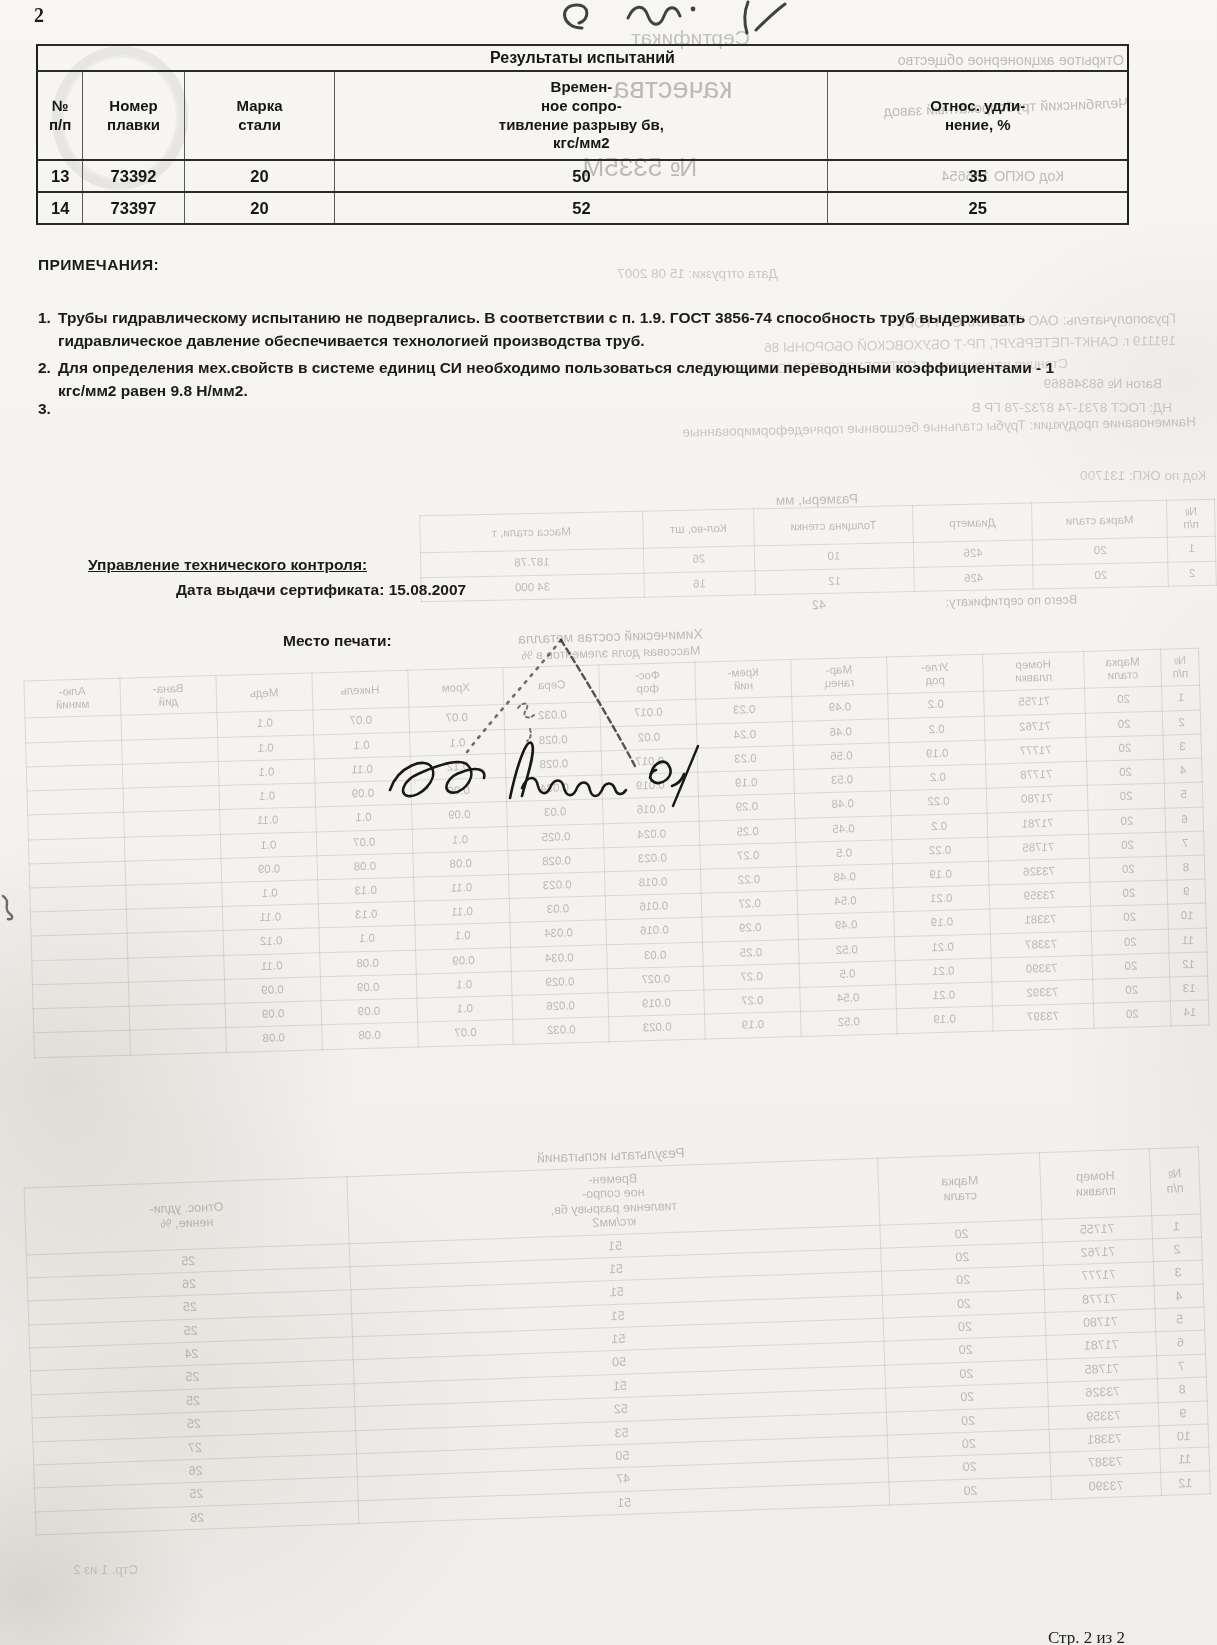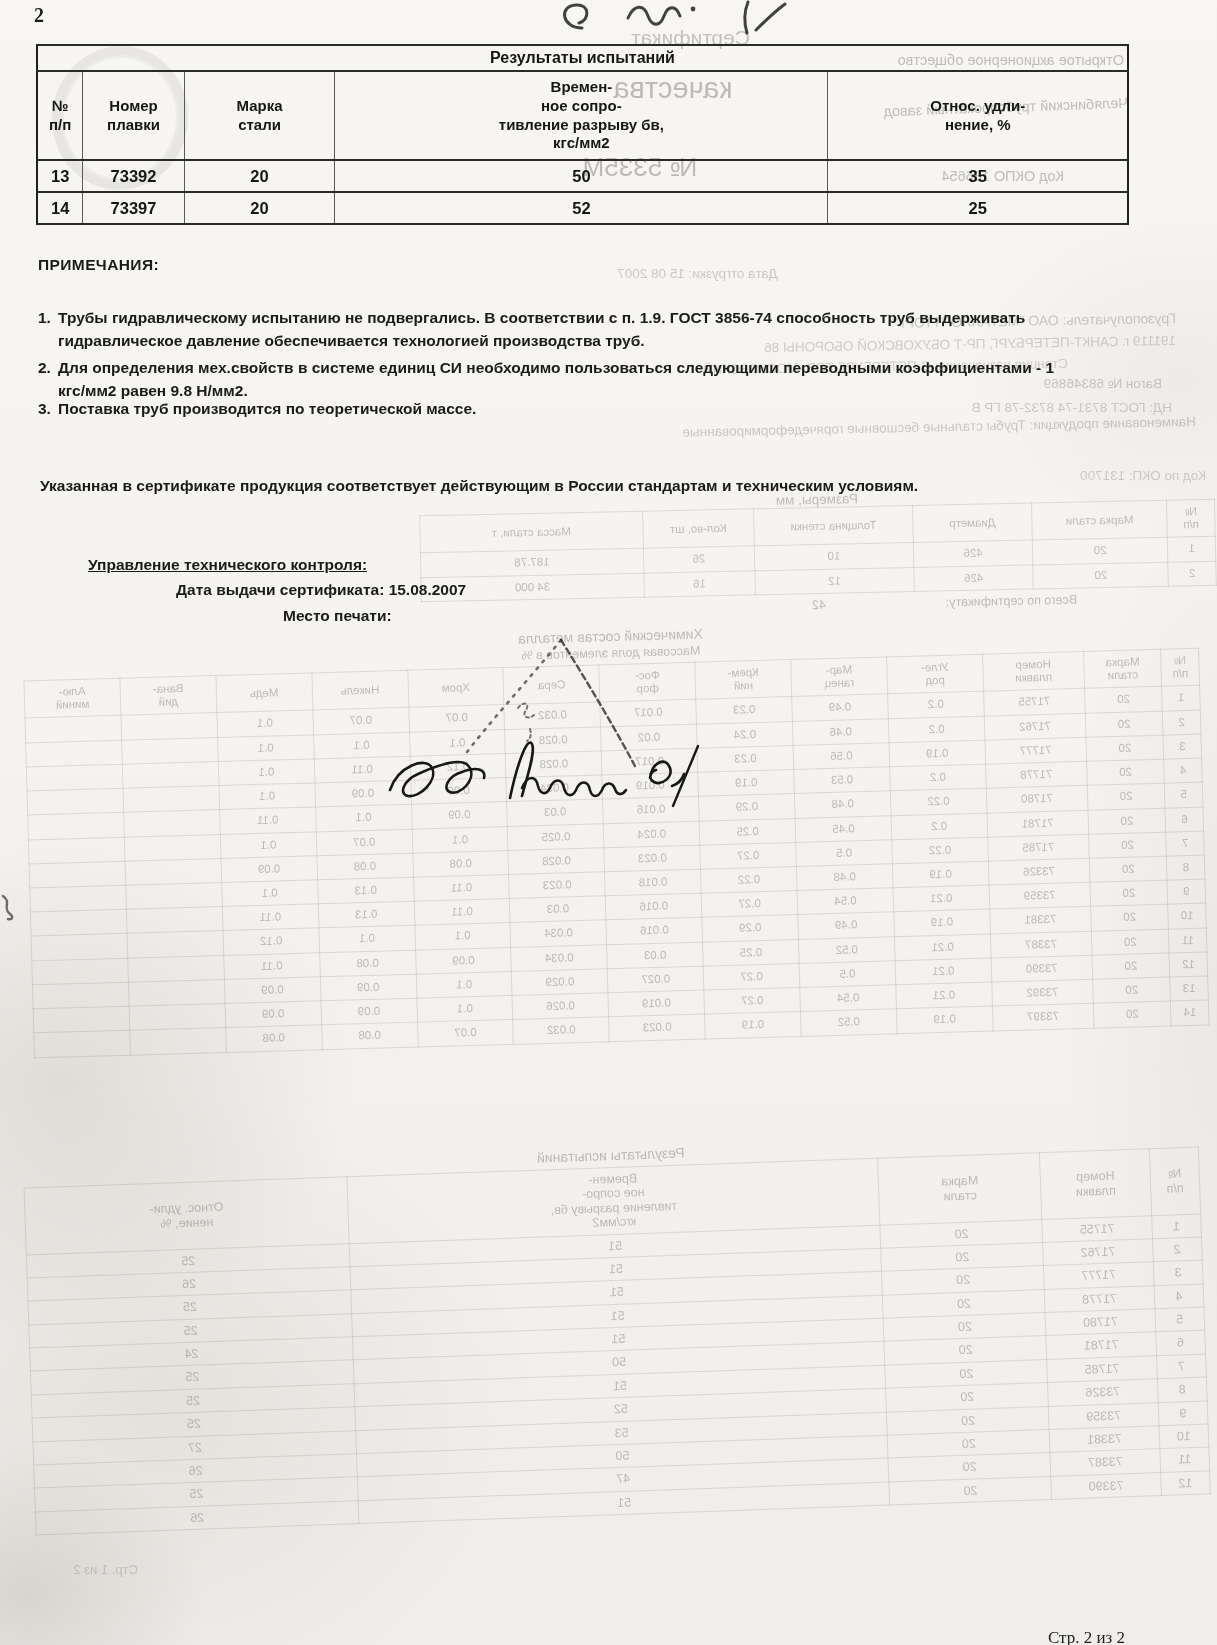--- a/index.html
+++ b/index.html
@@ -570,28 +570,26 @@
       <span class="ntext">Трубы гидравлическому испытанию не подвергались. В соответствии с п. 1.9. ГОСТ 3856-74 способность труб выдерживать
 гидравлическое давление обеспечивается технологией производства труб.</span>
     </div>
     <div class="abs note" style="left:38px;top:356px;width:1055px;">
       <span class="nmark">2.</span>
       <span class="ntext">Для определения мех.свойств в системе единиц СИ необходимо пользоваться следующими переводными коэффициентами - 1
 кгс/мм2 равен 9.8 Н/мм2.</span>
     </div>
     <div class="abs note" style="left:38px;top:397px;width:1055px;">
       <span class="nmark">3.</span>
-      <span class="ntext">Поставка труб производится по теоретической массе.</span>
     </div>
 
-    <div class="abs stmt" style="left:40px;top:477px;width:1100px;">Указанная в сертификате продукция соответствует действующим в России стандартам и техническим условиям.</div>
 
     <div class="abs signoff" style="left:88px;top:556px;text-decoration:underline;">Управление технического контроля:</div>
     <div class="abs signoff" style="left:176px;top:581px;font-weight:600;text-align:center;">Дата выдачи сертификата: 15.08.2007</div>
-    <div class="abs signoff" style="left:283px;top:607px;font-weight:600;">Место печати:</div>
+    <div class="abs signoff" style="left:283px;top:632px;font-weight:600;">Место печати:</div>
 
     <svg class="abs" style="left:368px;top:628px;" width="340" height="185" viewBox="0 0 340 185">
       <g fill="none" stroke-linecap="round">
         <path d="M193,12 C162,50 120,96 96,128" stroke="#333" stroke-width="2.6" stroke-dasharray="2 7" opacity="0.7"></path>
         <path d="M193,12 C220,55 248,102 268,140" stroke="#2b2b2b" stroke-width="2.4" stroke-dasharray="6 4" opacity="0.8"></path>
         <path d="M150,80 c6,-8 12,-4 8,2 c-5,7 3,10 8,5 m-4,14 c2,6 0,10 -3,12" stroke="#333" stroke-width="2" stroke-dasharray="3 3" opacity="0.65"></path>
         <path d="M22,162 C30,138 58,128 64,140 C70,152 52,170 40,168 C30,166 36,152 50,146 C72,136 96,128 102,140 C108,152 92,168 82,164 C74,161 80,148 94,144 C110,138 118,142 116,150" stroke="#181818" stroke-width="2.6"></path>
         <path d="M142,170 C150,132 160,108 164,116 C168,124 158,152 154,168" stroke="#181818" stroke-width="2.6"></path>
         <path d="M154,160 c6,-14 14,-12 16,-2 c2,8 8,10 12,2 c4,-10 12,-10 14,0 c2,8 8,10 12,2 c4,-10 12,-10 14,0 c2,8 8,8 12,0 c3,-8 10,-9 13,-1 c2,6 7,7 11,1" stroke="#181818" stroke-width="2.6"></path>
         <path d="M282,150 c2,-16 16,-22 20,-10 c3,9 -8,18 -16,14 c-6,-3 -4,-10 2,-12 m16,16 c6,-2 10,-6 12,-12" stroke="#181818" stroke-width="2.6"></path>

